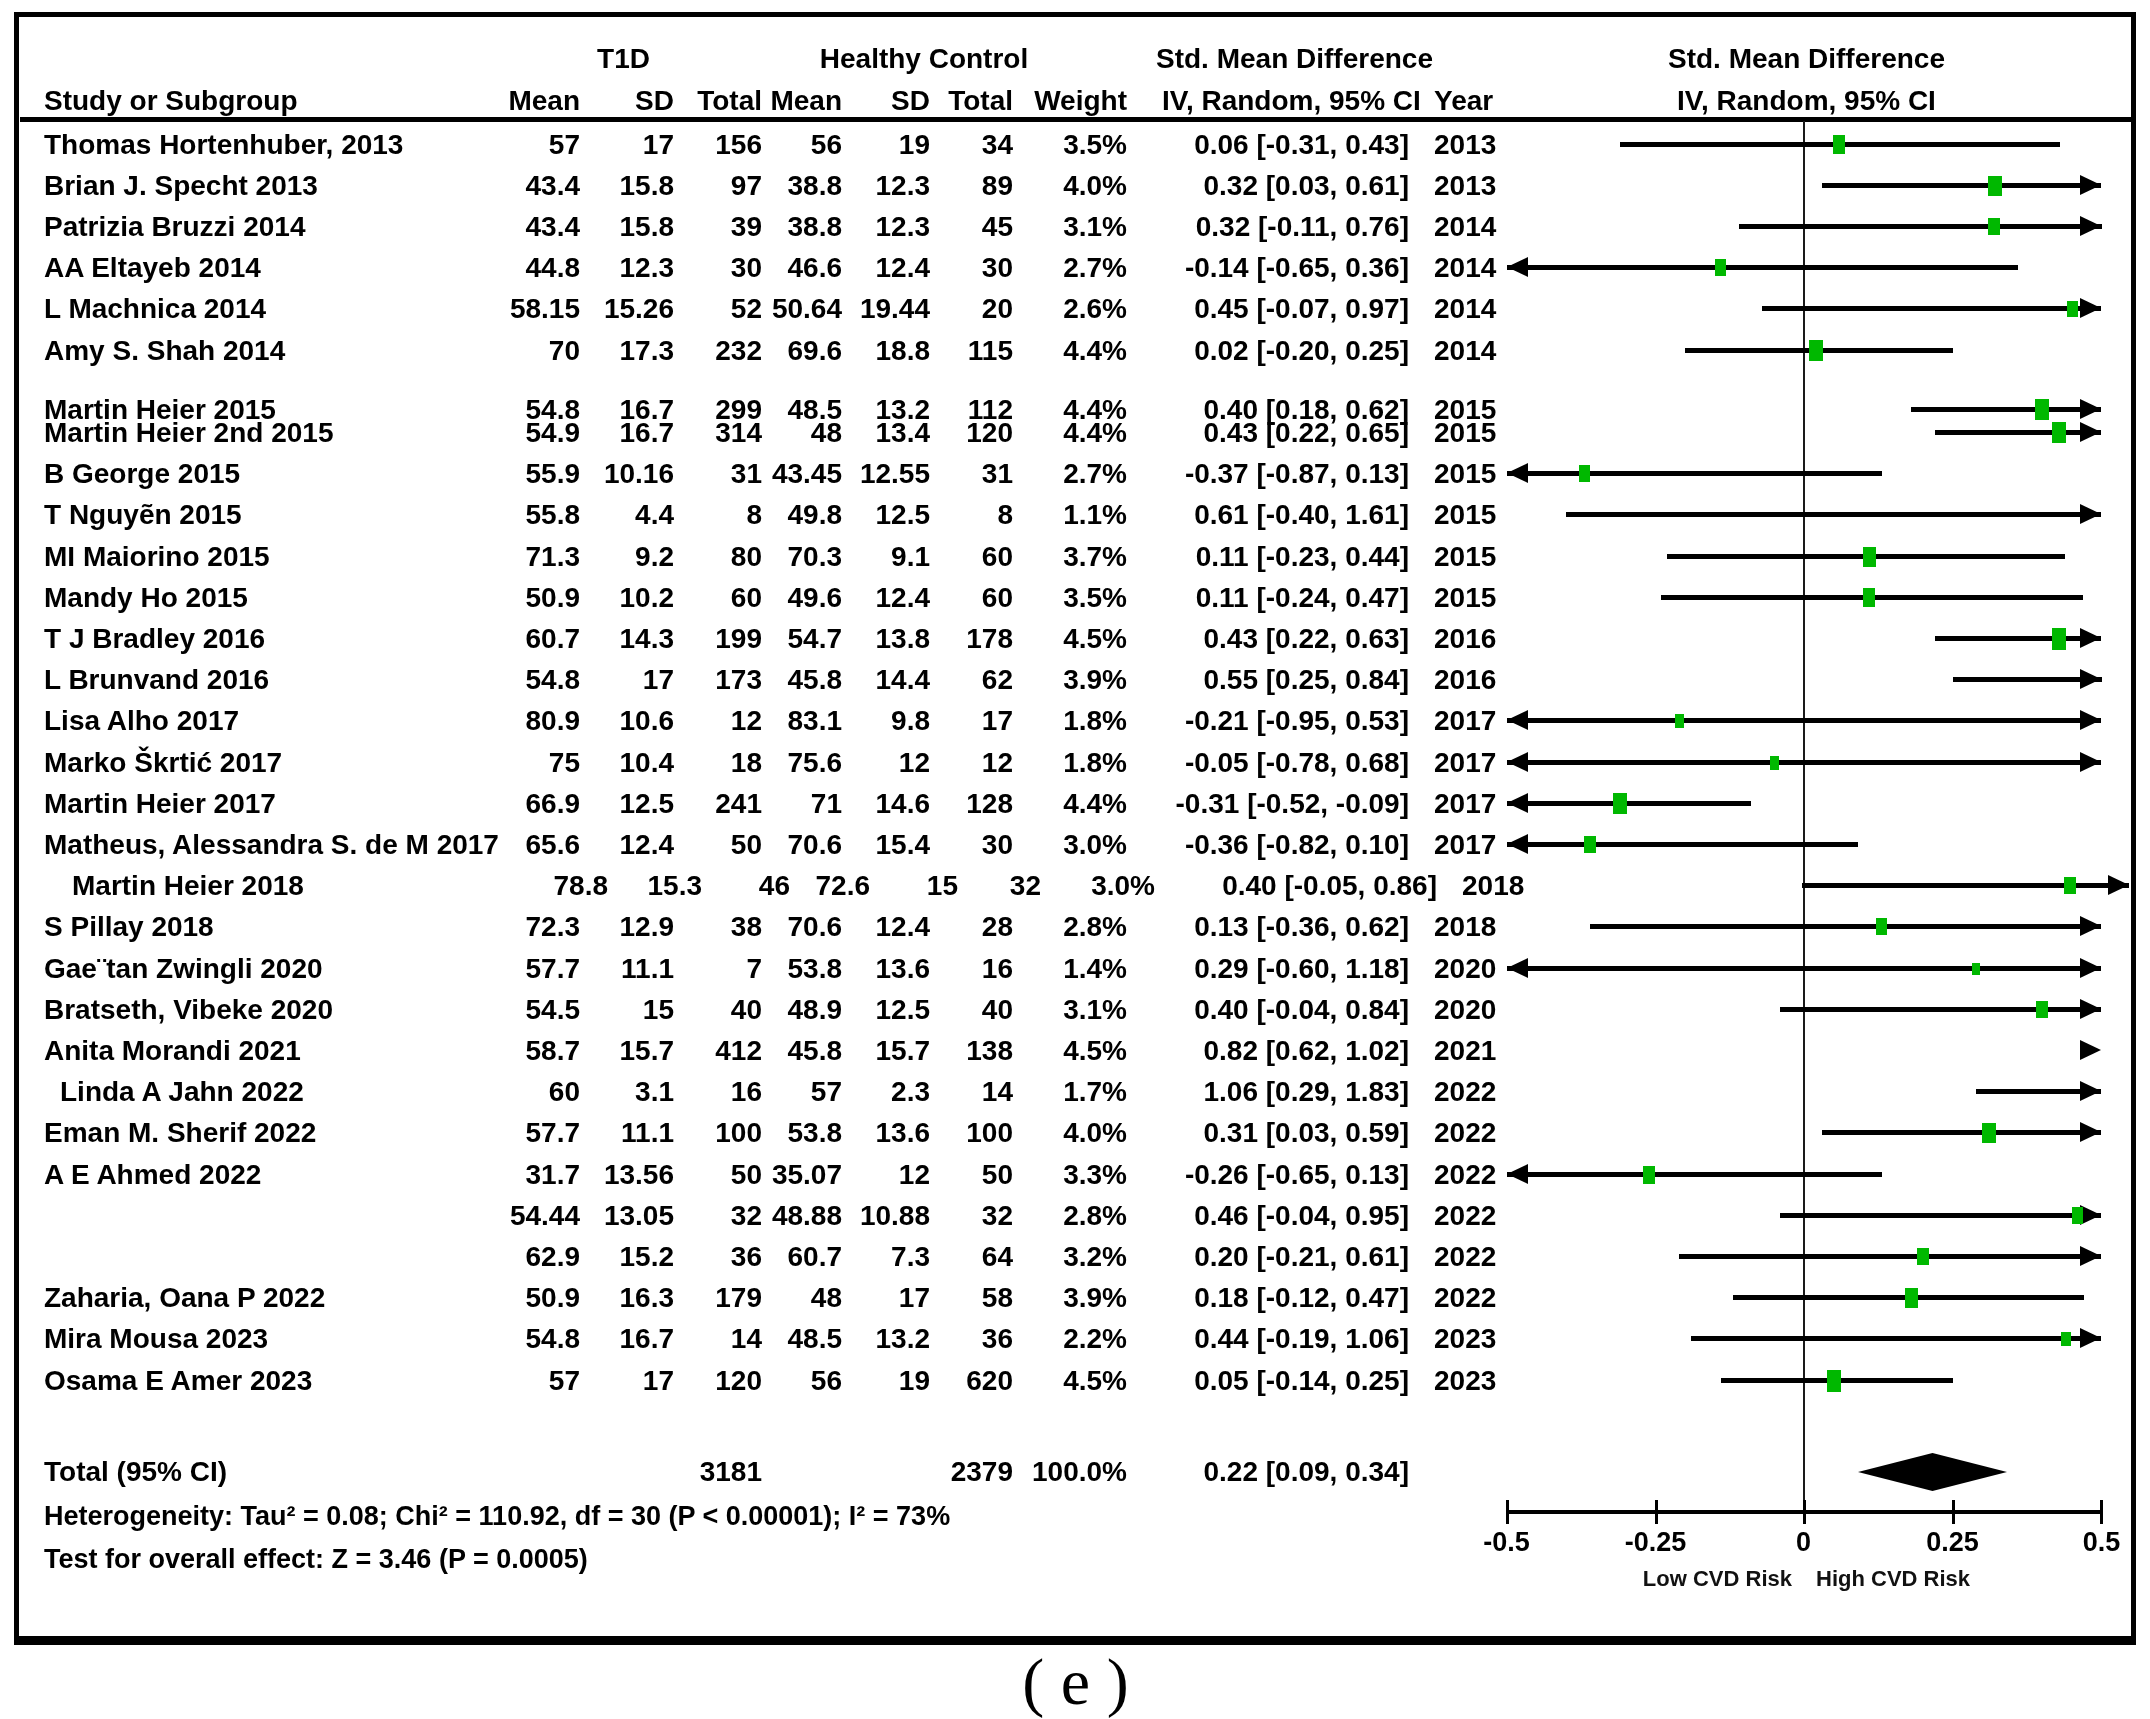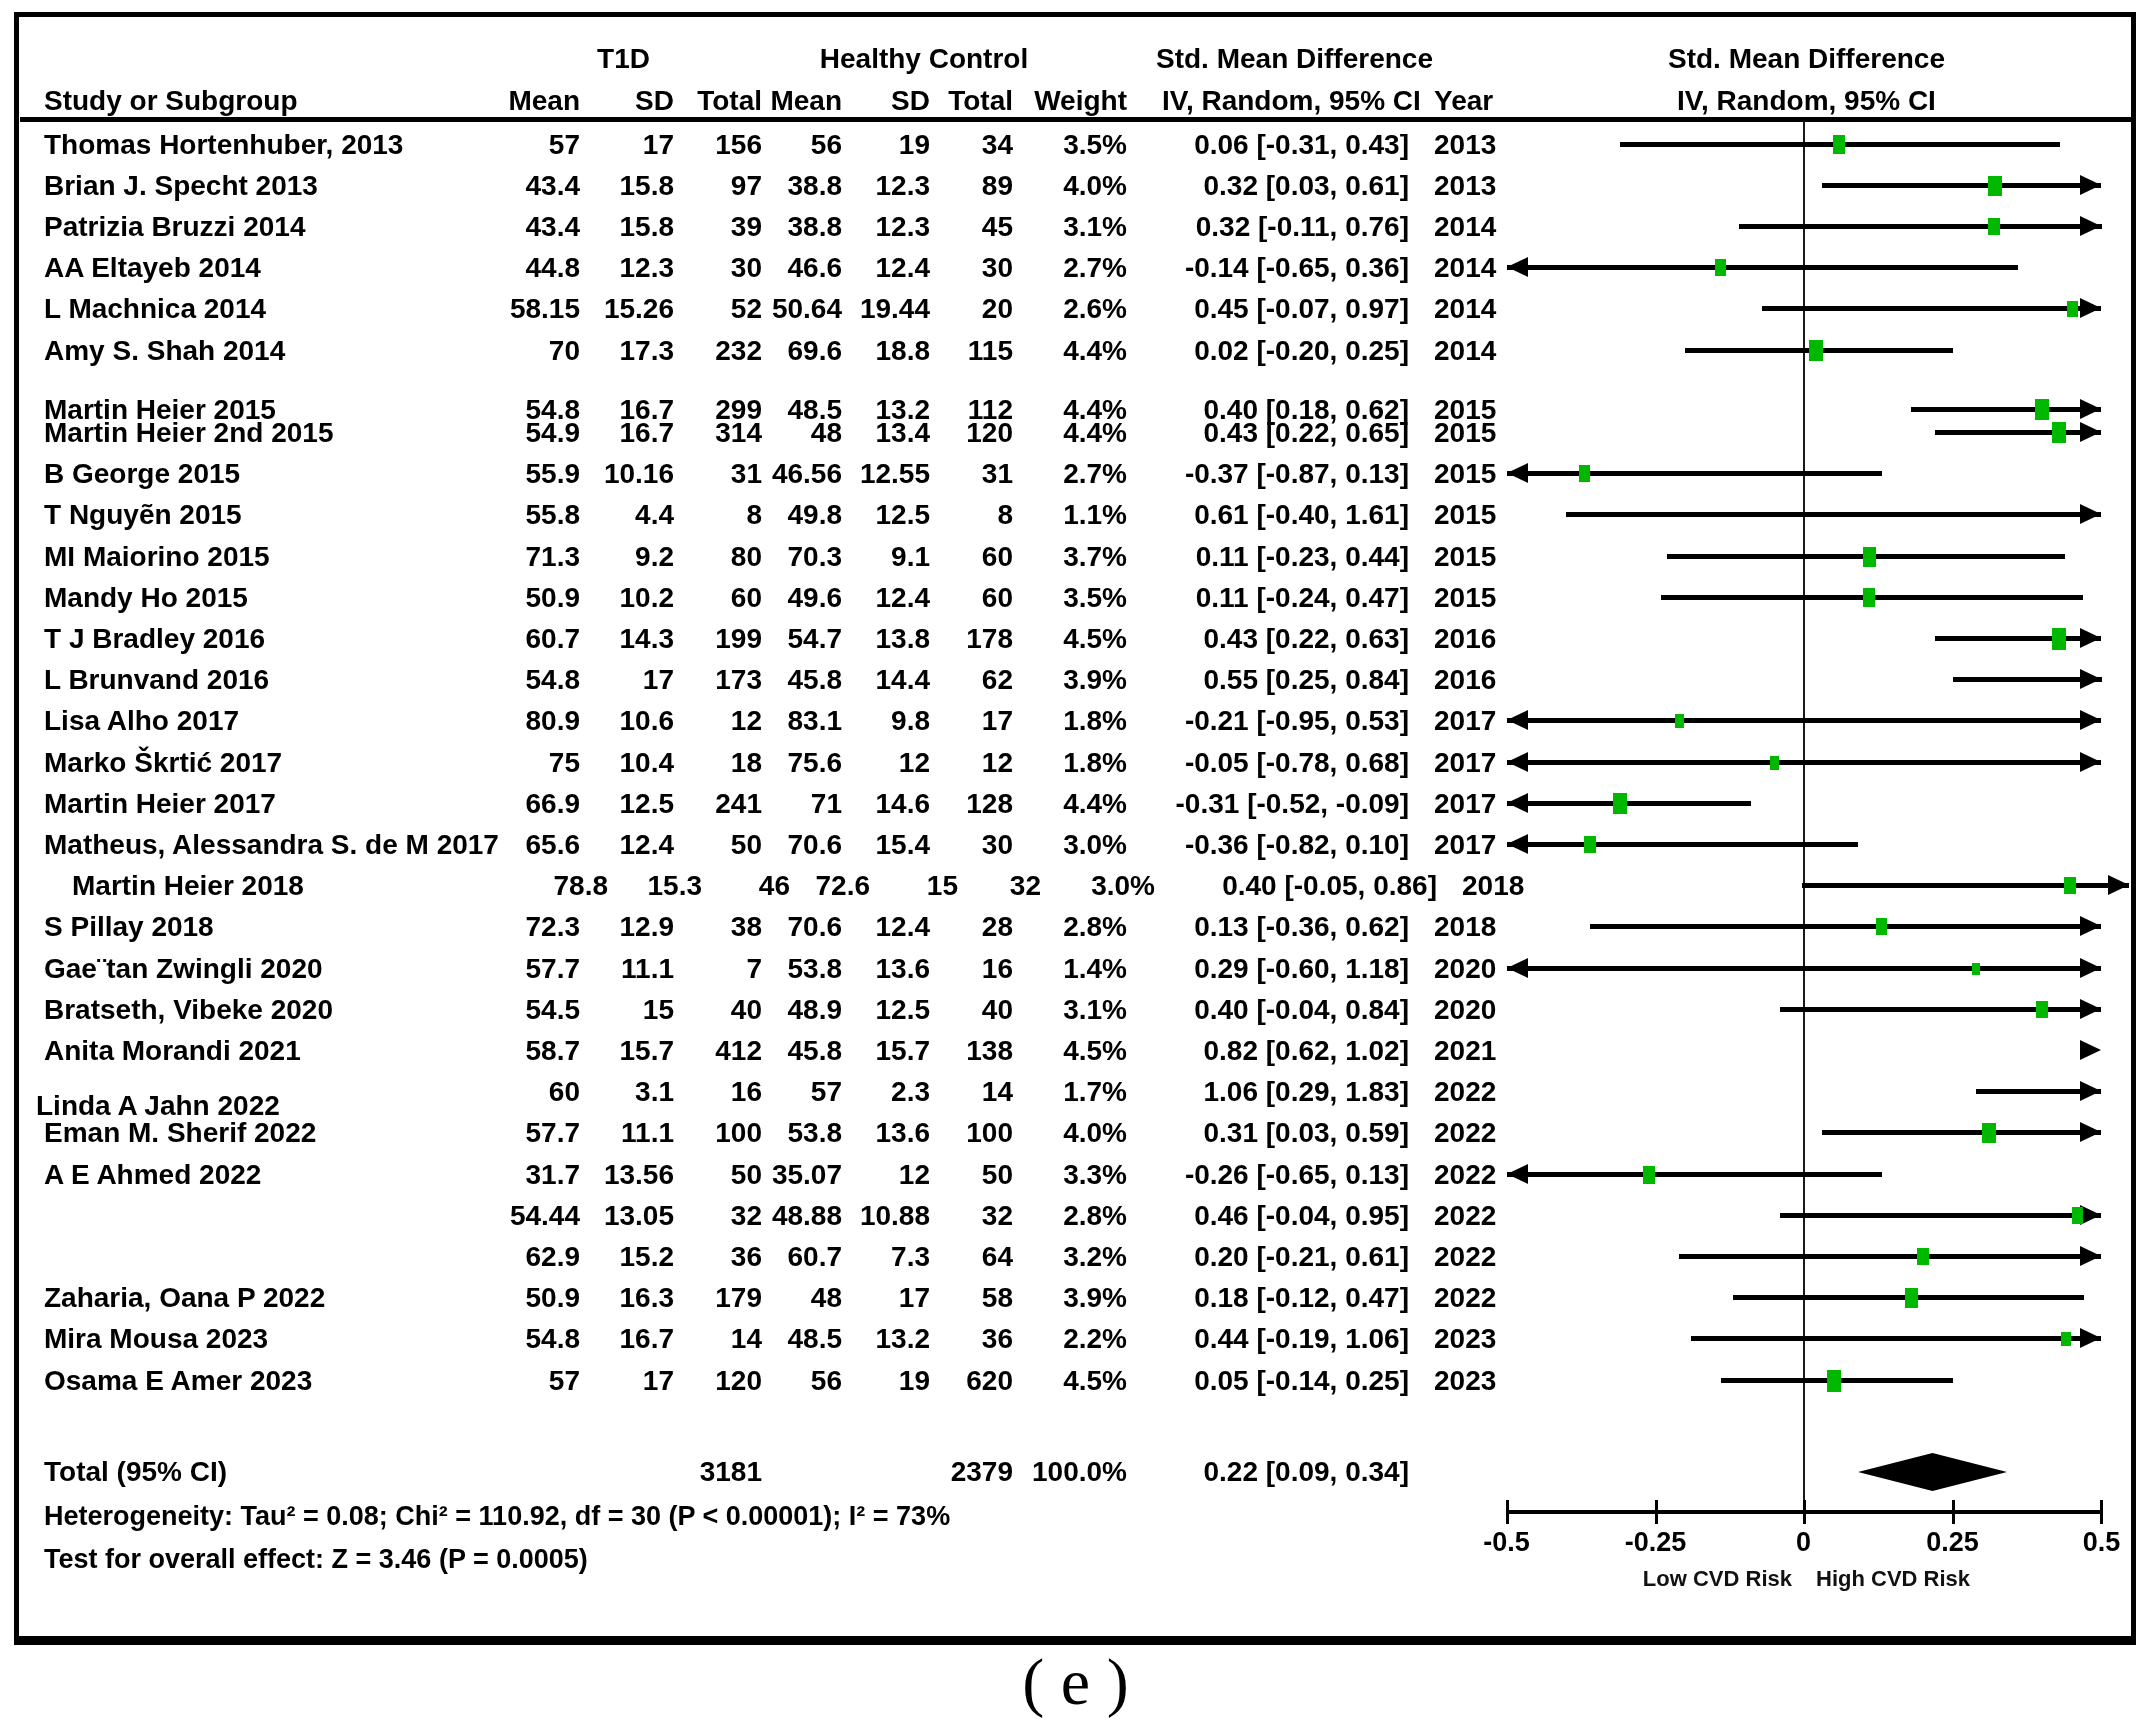--- a/index.html
+++ b/index.html
@@ -172,21 +172,21 @@
         <span class="cell l" style="left: 1434px; width: 94px;">2015</span>
         <div class="ciline" style="left: 1935px; top: 18px; width: 166px; height: 4.7px;"></div>
         <div class="arrow rt" style="left: 2080px; top: 10px;"></div>
         <div class="marker" style="left: 2052px; top: 10px; width: 14px; height: 21px; background: rgb(0, 184, 0);"></div>
       </div>
       <div class="row" style="top: 453px;">
         <span class="cell l" style="left: 44px; width: 530px;">B George 2015</span>
         <span class="cell r" style="left: 462px; width: 118px;">55.9</span>
         <span class="cell r" style="left: 556px; width: 118px;">10.16</span>
         <span class="cell r" style="left: 644px; width: 118px;">31</span>
-        <span class="cell r" style="left: 724px; width: 118px;">46.56</span>
+        <span class="cell r" style="left: 724px; width: 118px;">43.45</span>
         <span class="cell r" style="left: 812px; width: 118px;">12.55</span>
         <span class="cell r" style="left: 895px; width: 118px;">31</span>
         <span class="cell r" style="left: 998px; width: 129px;">2.7%</span>
         <span class="cell r" style="left: 1162px; width: 247px;">-0.37 [-0.87, 0.13]</span>
         <span class="cell l" style="left: 1434px; width: 94px;">2015</span>
         <div class="ciline" style="left: 1507px; top: 18px; width: 375px; height: 4.7px;"></div>
         <div class="arrow lt" style="left: 1507px; top: 10px;"></div>
         <div class="marker" style="left: 1579px; top: 12.4px; width: 11.2px; height: 16.5px; background: rgb(0, 184, 0);"></div>
       </div>
       <div class="row" style="top: 494px;">
@@ -390,21 +390,21 @@
         <span class="cell r" style="left: 644px; width: 118px;">412</span>
         <span class="cell r" style="left: 724px; width: 118px;">45.8</span>
         <span class="cell r" style="left: 812px; width: 118px;">15.7</span>
         <span class="cell r" style="left: 895px; width: 118px;">138</span>
         <span class="cell r" style="left: 998px; width: 129px;">4.5%</span>
         <span class="cell r" style="left: 1162px; width: 247px;">0.82 [0.62, 1.02]</span>
         <span class="cell l" style="left: 1434px; width: 94px;">2021</span>
         <div class="arrow rt" style="left: 2080px; top: 10px;"></div>
       </div>
       <div class="row" style="top: 1071px;">
-        <span class="cell l" style="left: 36px; width: 530px; margin-top: 14px;">Linda A Jahn 2022</span>
+        <span class="cell l" style="left: 60px; width: 530px;">Linda A Jahn 2022</span>
         <span class="cell r" style="left: 462px; width: 118px;">60</span>
         <span class="cell r" style="left: 556px; width: 118px;">3.1</span>
         <span class="cell r" style="left: 644px; width: 118px;">16</span>
         <span class="cell r" style="left: 724px; width: 118px;">57</span>
         <span class="cell r" style="left: 812px; width: 118px;">2.3</span>
         <span class="cell r" style="left: 895px; width: 118px;">14</span>
         <span class="cell r" style="left: 998px; width: 129px;">1.7%</span>
         <span class="cell r" style="left: 1162px; width: 247px;">1.06 [0.29, 1.83]</span>
         <span class="cell l" style="left: 1434px; width: 94px;">2022</span>
         <div class="ciline" style="left: 1976px; top: 18px; width: 125px; height: 4.7px;"></div>

